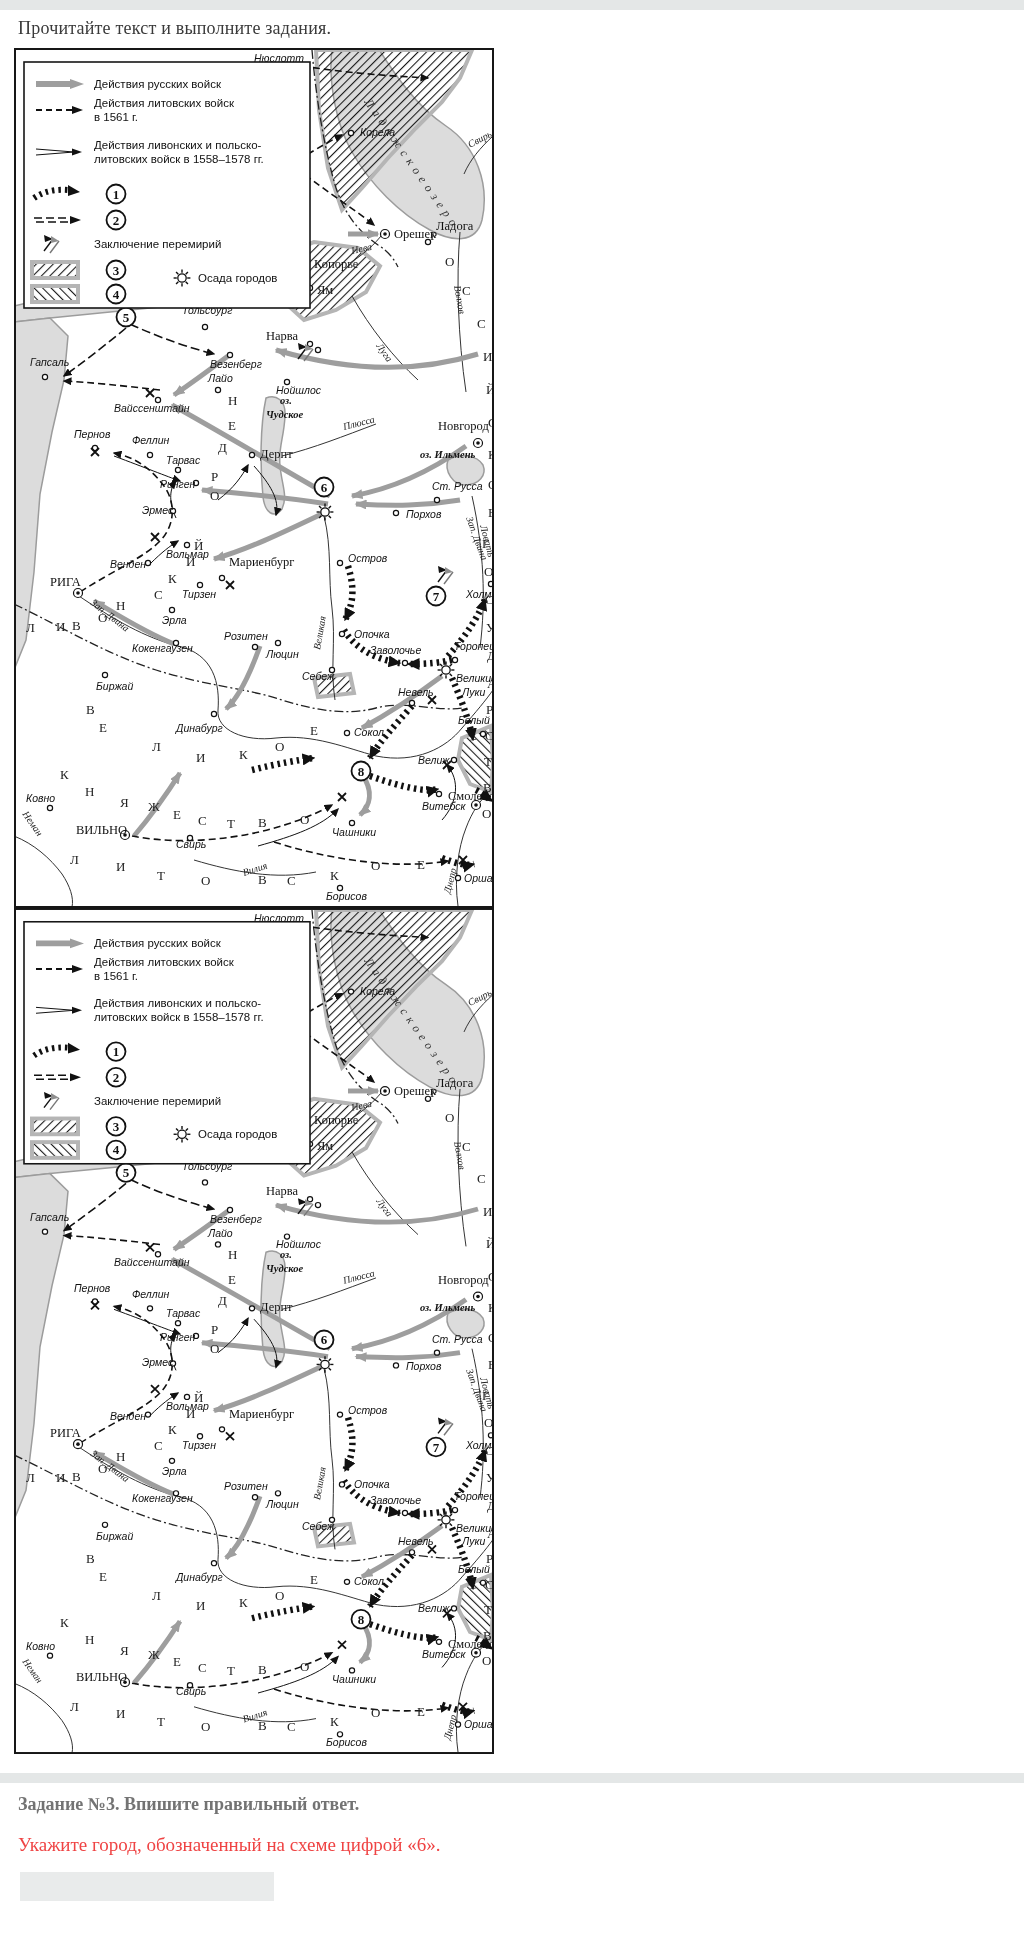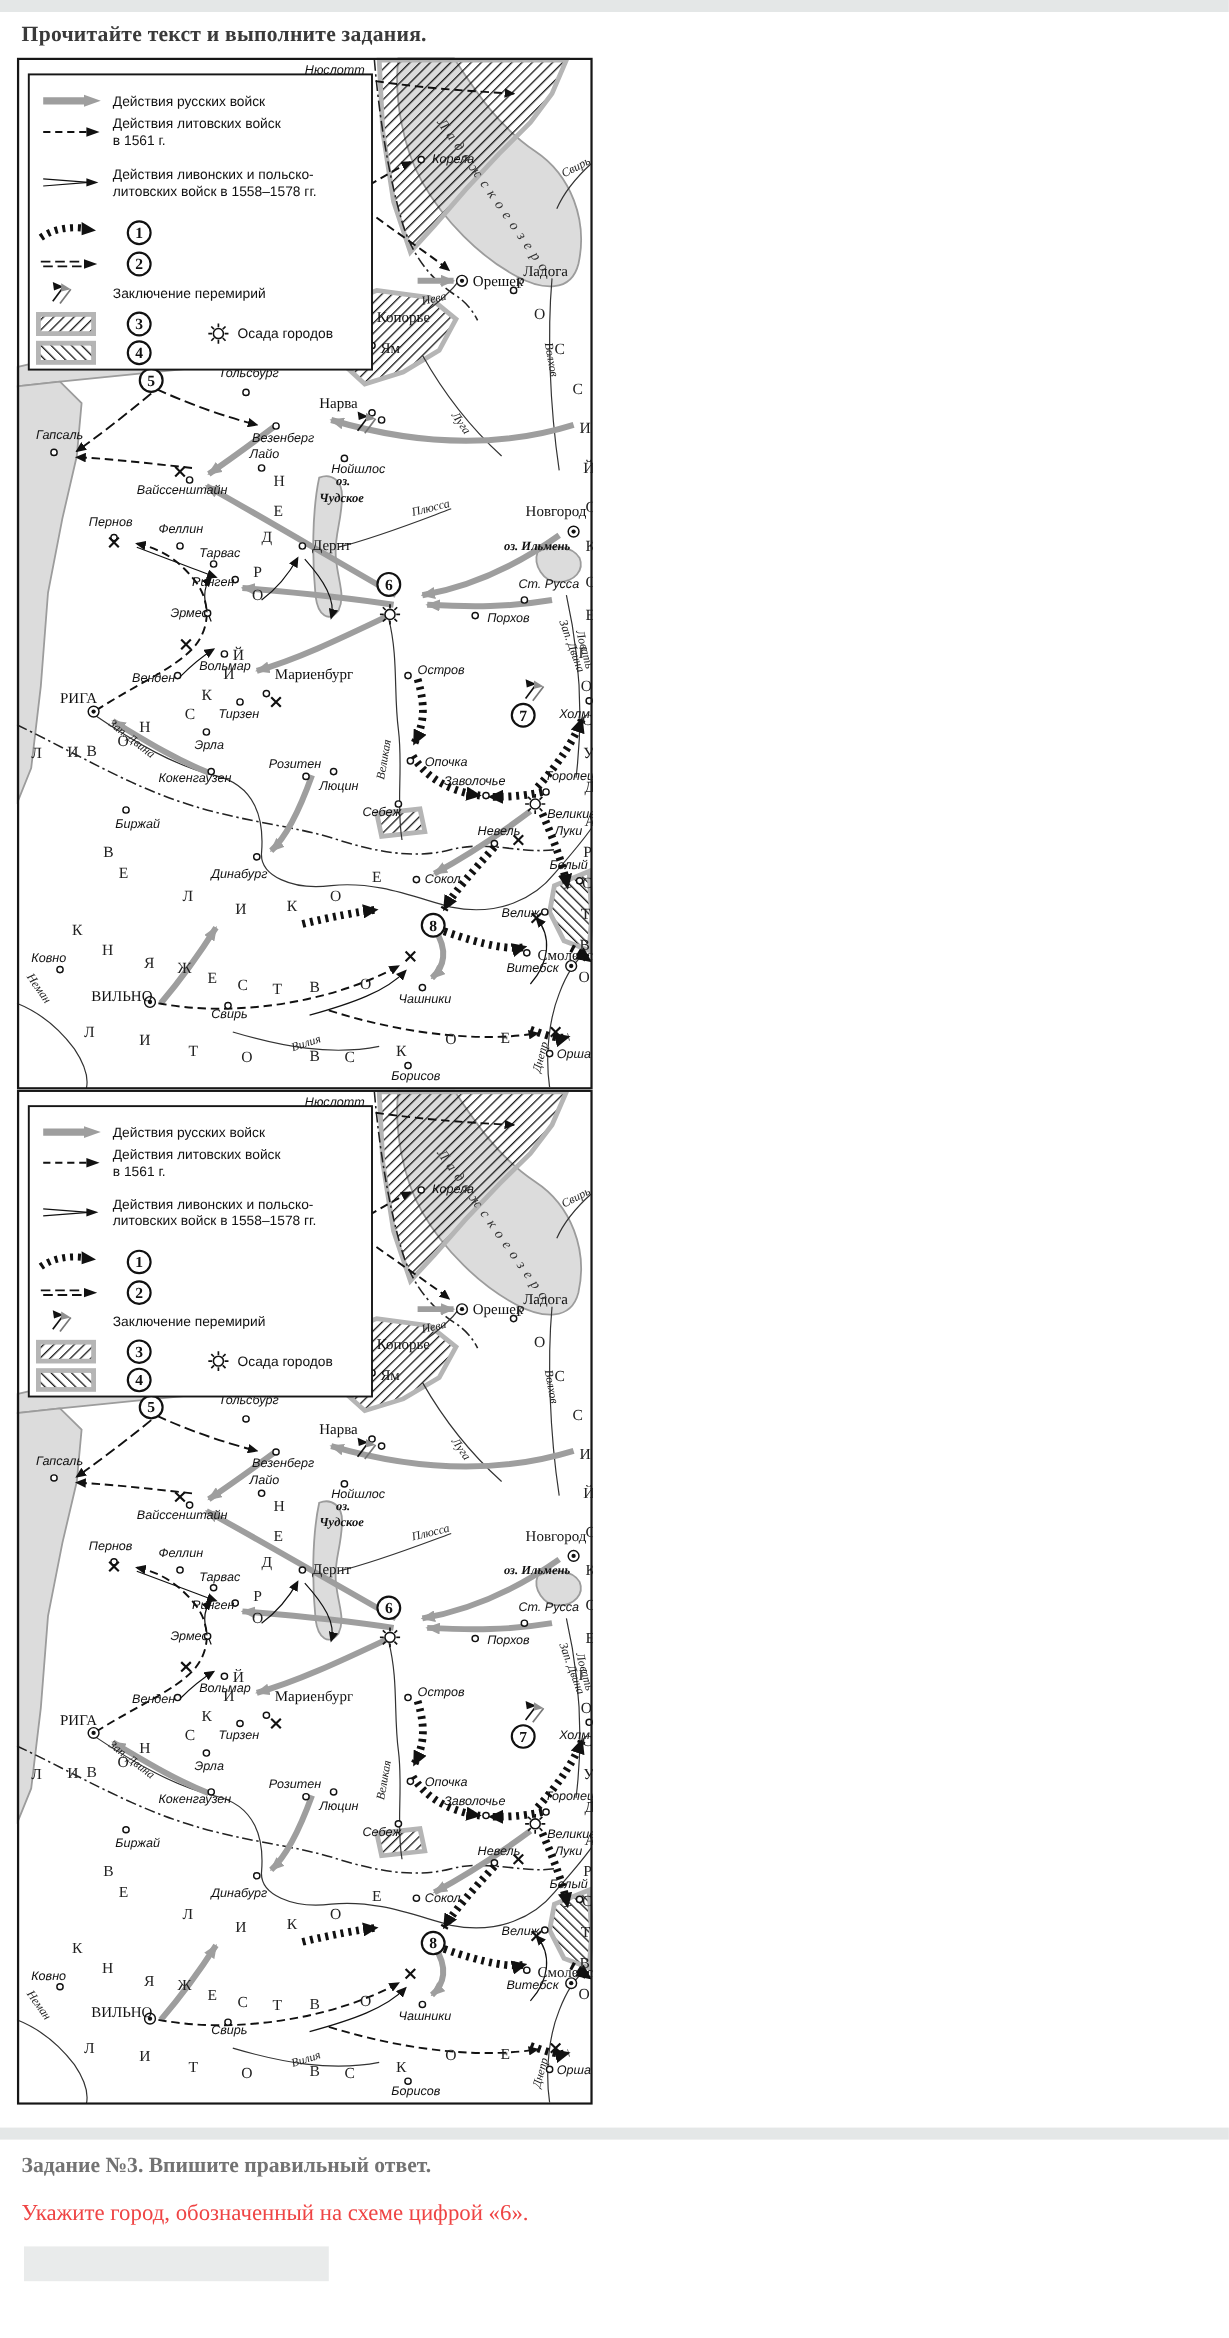--- a/index.html
+++ b/index.html
@@ -1,20 +1,20 @@
 <!DOCTYPE html>
 <html><head>
 <meta charset="utf-8">
 <style>
   html,body{margin:0;padding:0}
   body{width:1024px;height:1948px;background:#ffffff;position:relative;
        font-family:"Liberation Serif",serif;overflow:hidden}
   .topbar{position:absolute;left:0;top:0;width:100%;height:10px;background:#e4e7e7}
   .instruction{position:absolute;left:18px;top:18px;margin:0;font-size:18px;
-       font-weight:bold;color:#3a3a3a;letter-spacing:.2px}
+       font-weight:normal;color:#3a3a3a;letter-spacing:.2px}
   .maps{position:absolute;left:14px;top:48px;width:480px}
   .map-panel{width:480px;line-height:0}
   .map-panel svg{display:block;background:#fff}
   .divider{position:absolute;left:0;top:1773px;width:100%;height:10px;background:#e4e7e7}
   .task-title{position:absolute;left:18px;top:1794px;margin:0;font-size:18px;
        font-weight:bold;color:#737373}
   .question{position:absolute;left:18px;top:1834px;margin:0;font-size:19px;color:#ef4444}
   .answer{position:absolute;left:20px;top:1872px;width:254px;height:29px;
        background:#e9ebeb;border:none;outline:none;box-sizing:border-box;
        font:16px "Liberation Serif",serif;padding:0 8px}

